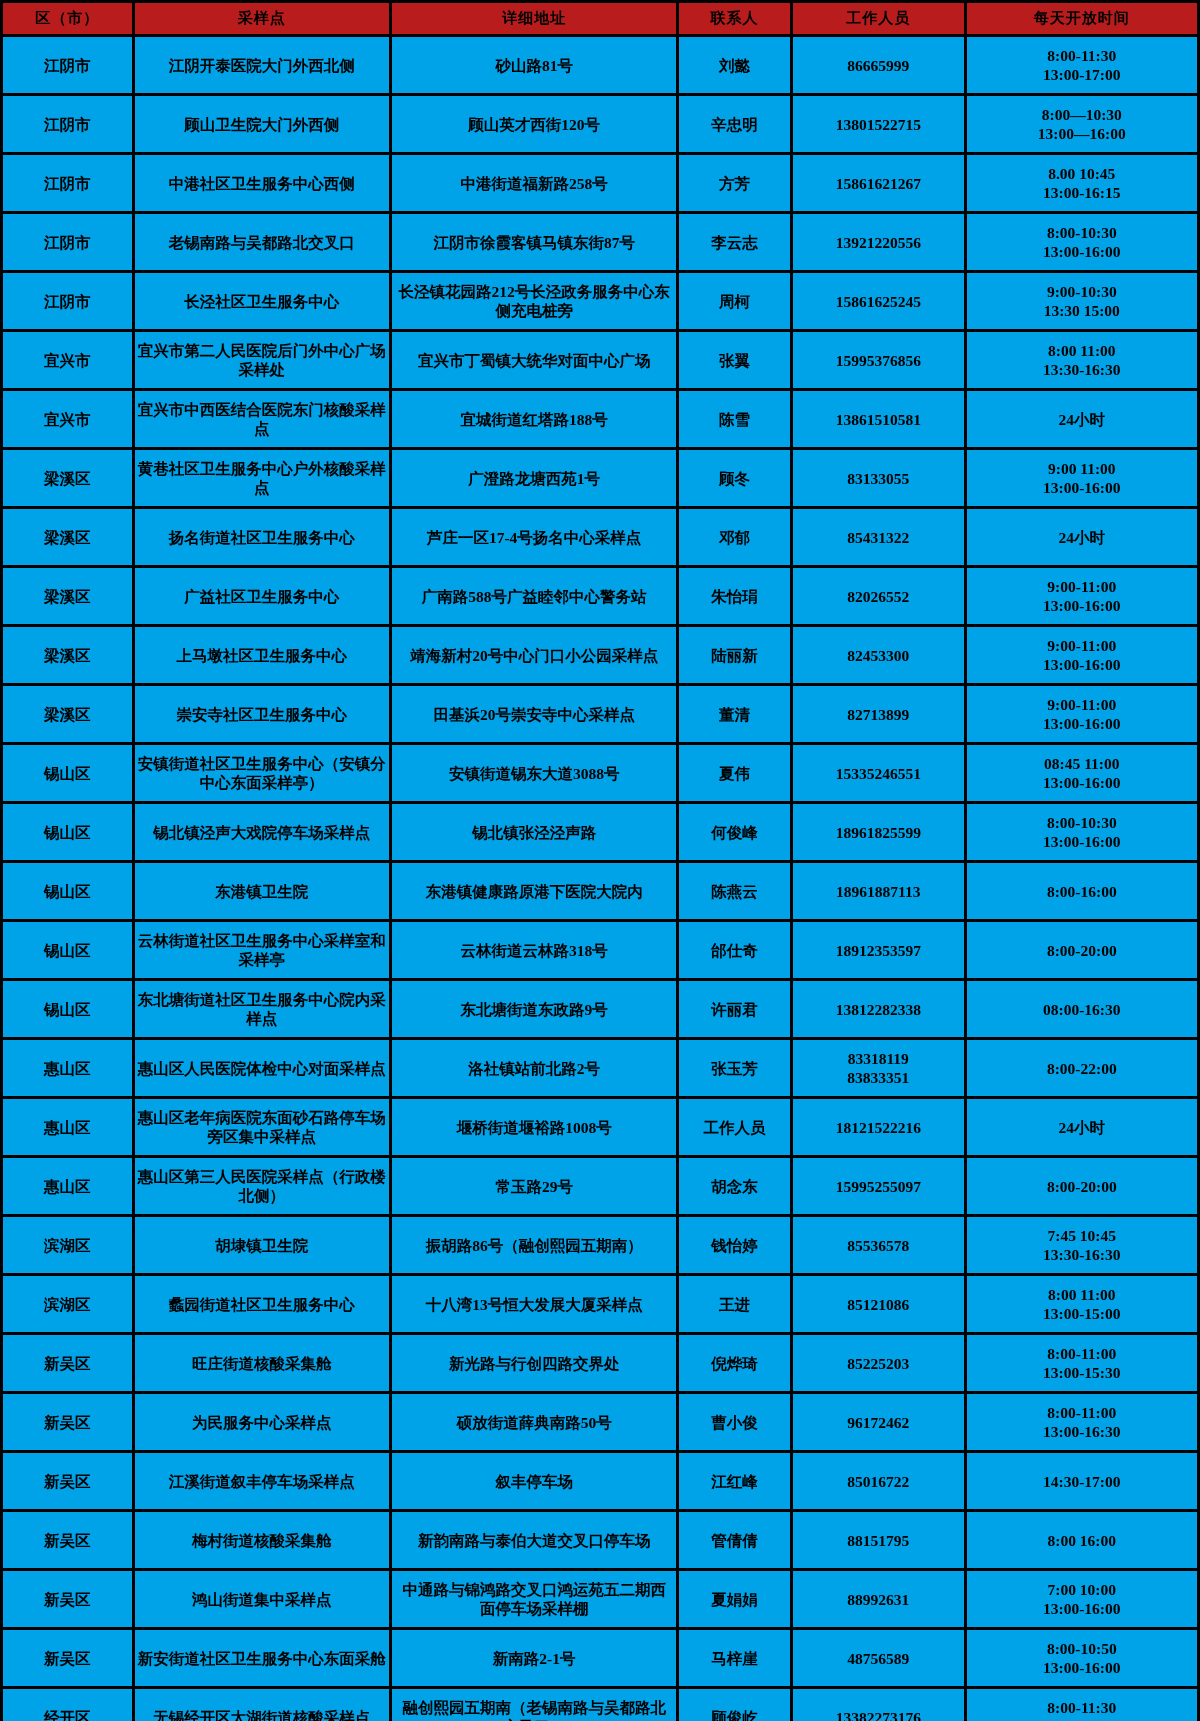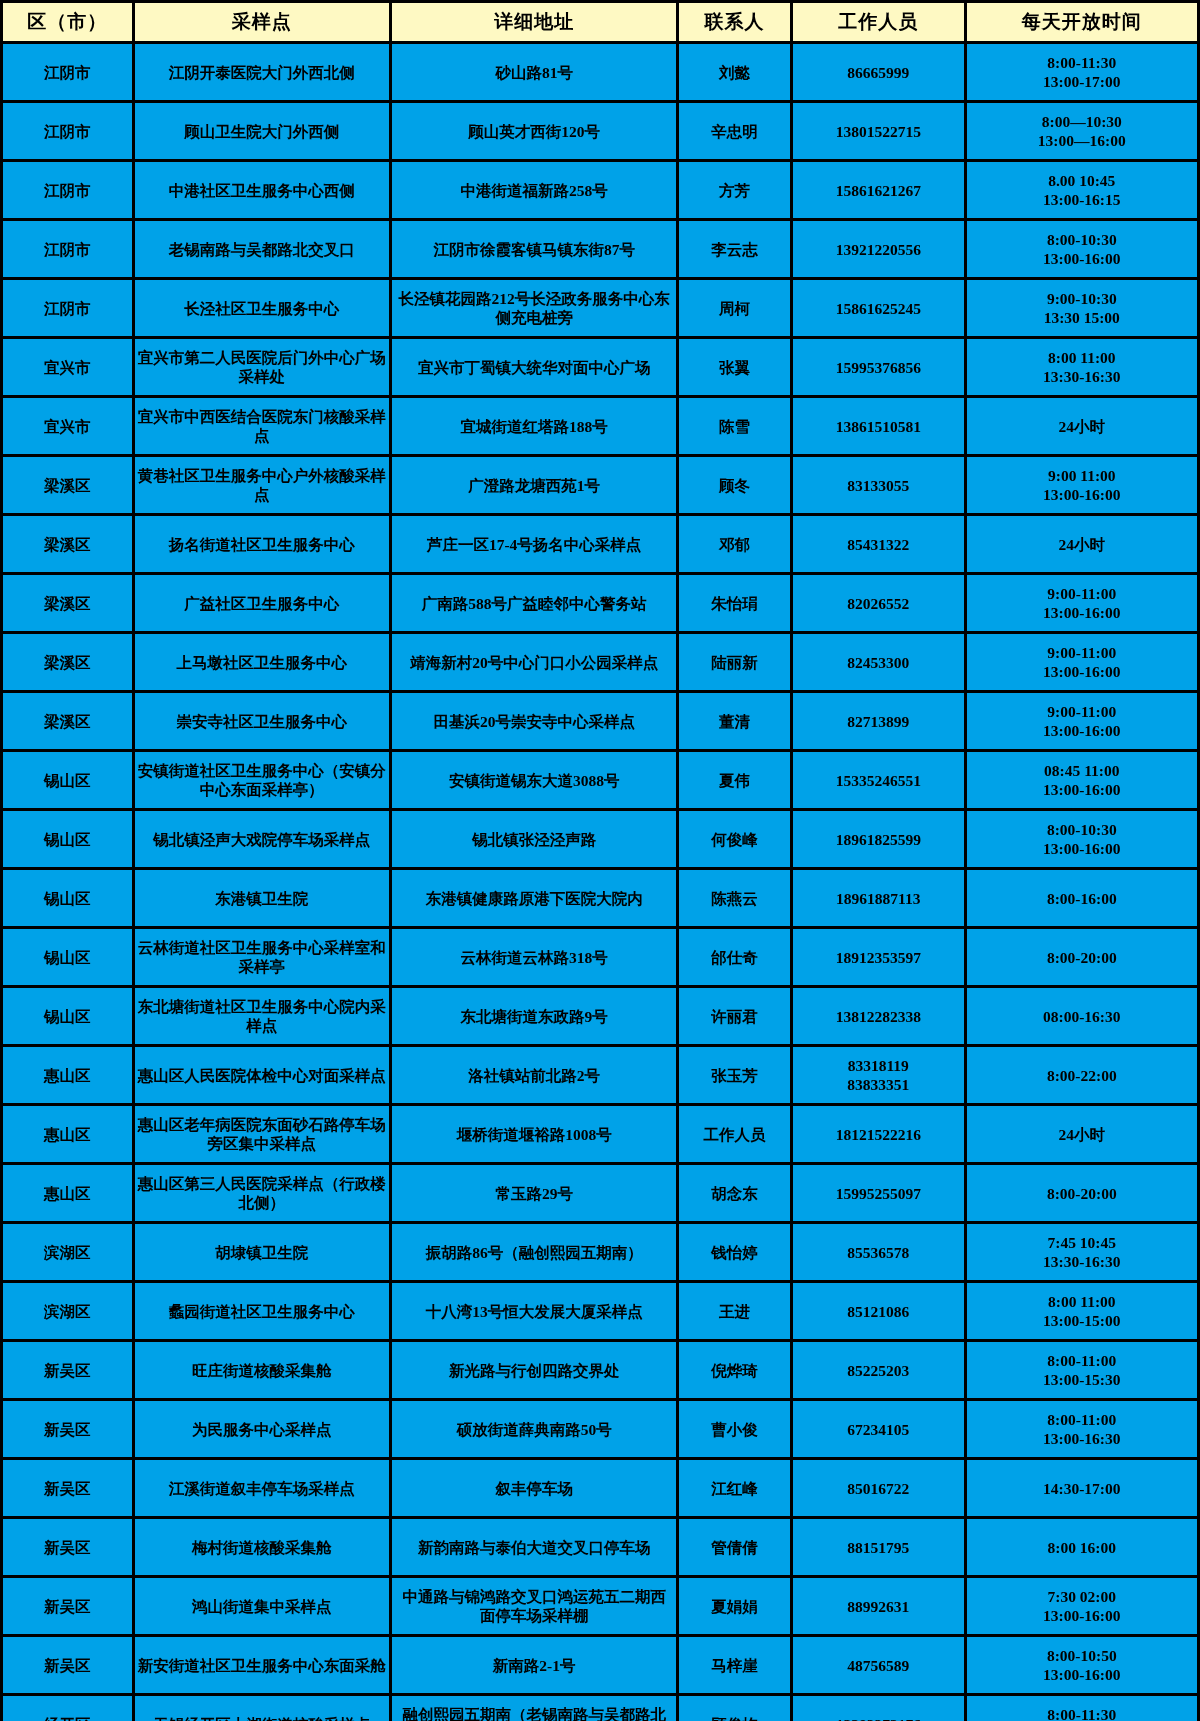--- a/index.html
+++ b/index.html
@@ -24,22 +24,22 @@
   col.c-address{width:24%;}
   col.c-contact{width:9.5%;}
   col.c-phone{width:14.5%;}
   col.c-hours{width:19.5%;}
   th,td{
     border:3px solid #000;
     text-align:center;
     vertical-align:middle;
   }
   th{
-    background:#fef9c3;
-    font-size:19px;
+    background:#b91c1c;
+    font-size:15px;
     font-weight:bold;
     padding:6px 2px;
     letter-spacing:1px;
   }
   td{
     background:#00a2e8;
     font-size:15.5px;
     font-weight:bold;
     line-height:19px;
     padding:4px 3px;
@@ -293,21 +293,21 @@
       <td>85225203</td>
       <td>8:00-11:00
 13:00-15:30</td>
     </tr>
 
     <tr>
       <td>新吴区</td>
       <td>为民服务中心采样点</td>
       <td>硕放街道薛典南路50号</td>
       <td>曹小俊</td>
-      <td>67234105</td>
+      <td>96172462</td>
       <td>8:00-11:00
 13:00-16:30</td>
     </tr>
 
     <tr>
       <td>新吴区</td>
       <td>江溪街道叙丰停车场采样点</td>
       <td>叙丰停车场</td>
       <td>江红峰</td>
       <td>85016722</td>
@@ -322,21 +322,21 @@
       <td>88151795</td>
       <td>8:00 16:00</td>
     </tr>
 
     <tr>
       <td>新吴区</td>
       <td>鸿山街道集中采样点</td>
       <td>中通路与锦鸿路交叉口鸿运苑五二期西面停车场采样棚</td>
       <td>夏娟娟</td>
       <td>88992631</td>
-      <td>7:30 02:00
+      <td>7:00 10:00
 13:00-16:00</td>
     </tr>
 
     <tr>
       <td>新吴区</td>
       <td>新安街道社区卫生服务中心东面采舱</td>
       <td>新南路2-1号</td>
       <td>马梓崖</td>
       <td>48756589</td>
       <td>8:00-10:50

